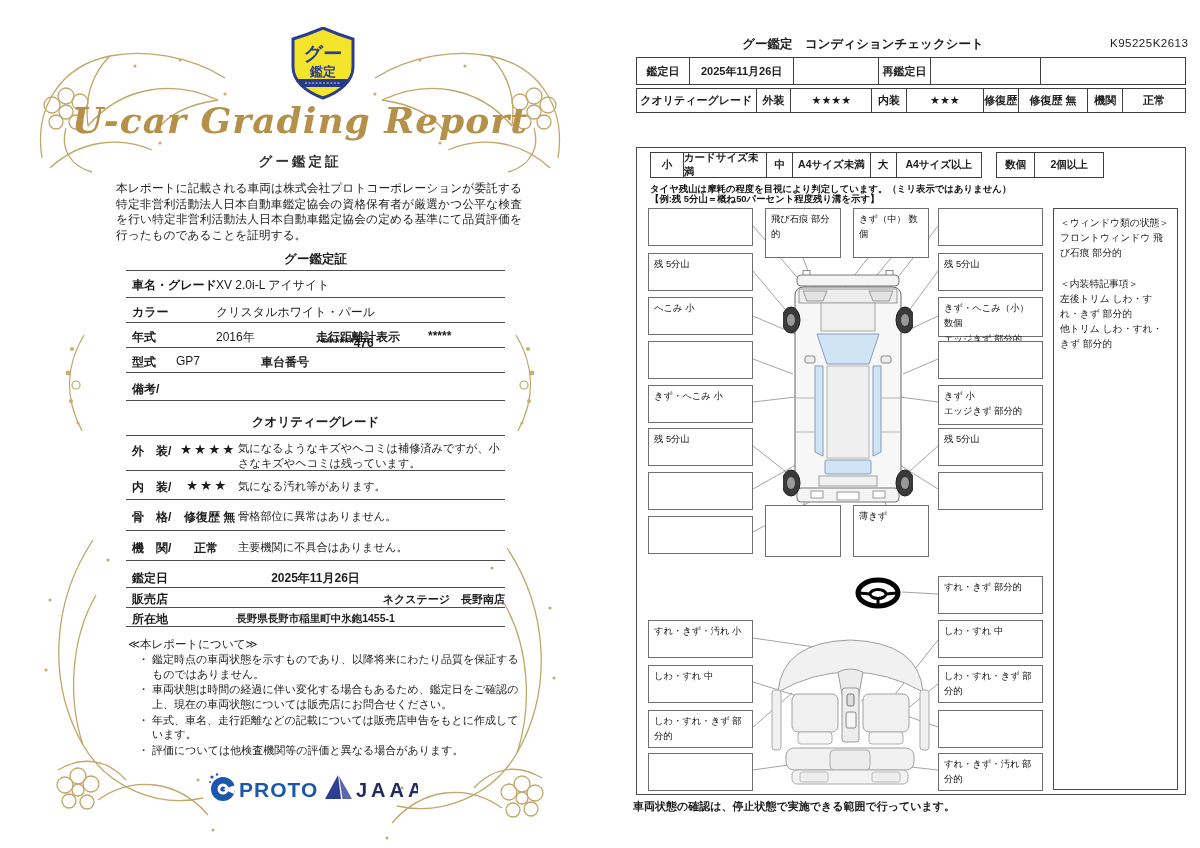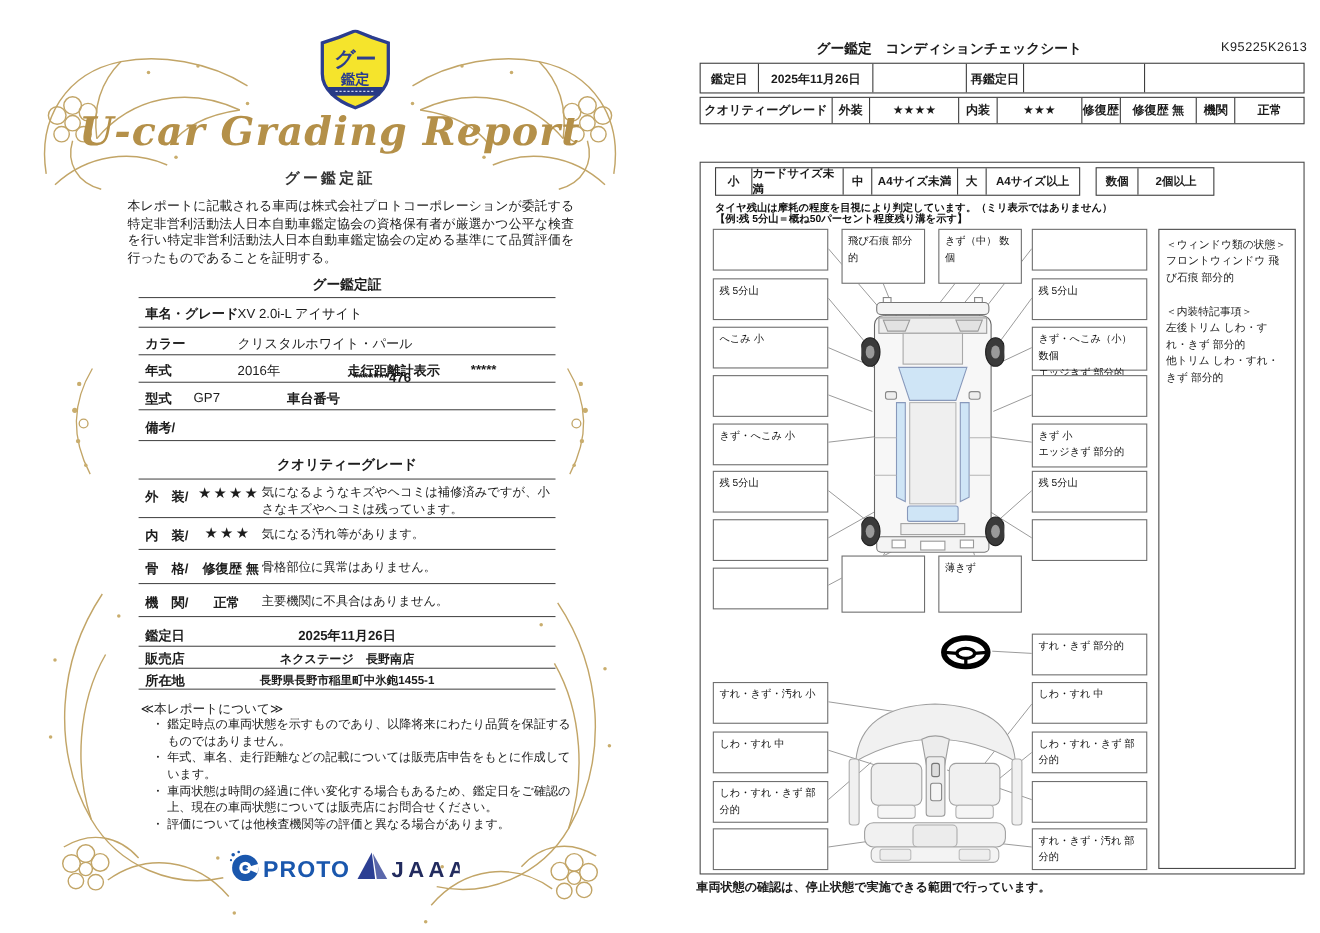--- a/index.html
+++ b/index.html
@@ -168,29 +168,29 @@
   <span class="lbl" style="left:132px;top:540px">機　関/</span>
   <span class="val" style="left:194px;top:540px;font-weight:600">正常</span>
   <span class="grade-desc" style="left:238px;top:540px">主要機関に不具合はありません。</span>
 
   <div class="rule" style="top:587px"></div>
   <div class="rule" style="top:607px"></div>
   <div class="rule" style="top:626px"></div>
   <span class="lbl" style="left:132px;top:570px">鑑定日</span>
   <span class="val" style="left:126px;top:570px;width:379px;text-align:center;font-weight:600">2025年11月26日</span>
   <span class="lbl" style="left:132px;top:591px">販売店</span>
-  <span class="val" style="left:126px;top:592px;width:379px;text-align:center;font-size:11px;font-weight:bold">ネクステージ　長野南店</span>
+  <span class="val" style="left:126px;top:592px;width:379px;text-align:right;font-size:11px;font-weight:bold">ネクステージ　長野南店</span>
   <span class="lbl" style="left:132px;top:611px">所在地</span>
   <span class="val" style="left:126px;top:612px;width:379px;text-align:center;font-size:10.5px;font-weight:bold">長野県長野市稲里町中氷鉋1455-1</span>
 
   <div class="about-title" style="left:128px;top:637px">≪本レポートについて≫</div>
   <div class="about" style="left:138px;top:652px;width:390px">
     <div>鑑定時点の車両状態を示すものであり、以降将来にわたり品質を保証するものではありません。</div>
+    <div>車両状態は時間の経過に伴い変化する場合もあるため、鑑定日をご確認の上、現在の車両状態については販売店にお問合せください。</div>
     <div>年式、車名、走行距離などの記載については販売店申告をもとに作成しています。</div>
-    <div>車両状態は時間の経過に伴い変化する場合もあるため、鑑定日をご確認の上、現在の車両状態については販売店にお問合せください。</div>
     <div>評価については他検査機関等の評価と異なる場合があります。</div>
   </div>
 
   <svg class="abs" style="left:208px;top:772px" width="110" height="32" viewBox="0 0 110 32">
     <circle cx="15" cy="17" r="12" fill="#1a57ad"></circle>
     <circle cx="15" cy="17" r="5.5" fill="#fff"></circle>
     <circle cx="15" cy="17" r="2.6" fill="#1a57ad"></circle>
     <path d="M15,17 L28,13 L26,22 Z" fill="#fff"></path>
     <circle cx="4" cy="5" r="1.6" fill="#1a57ad"></circle>
       <circle cx="9" cy="2.5" r="1.2" fill="#1a57ad"></circle>

